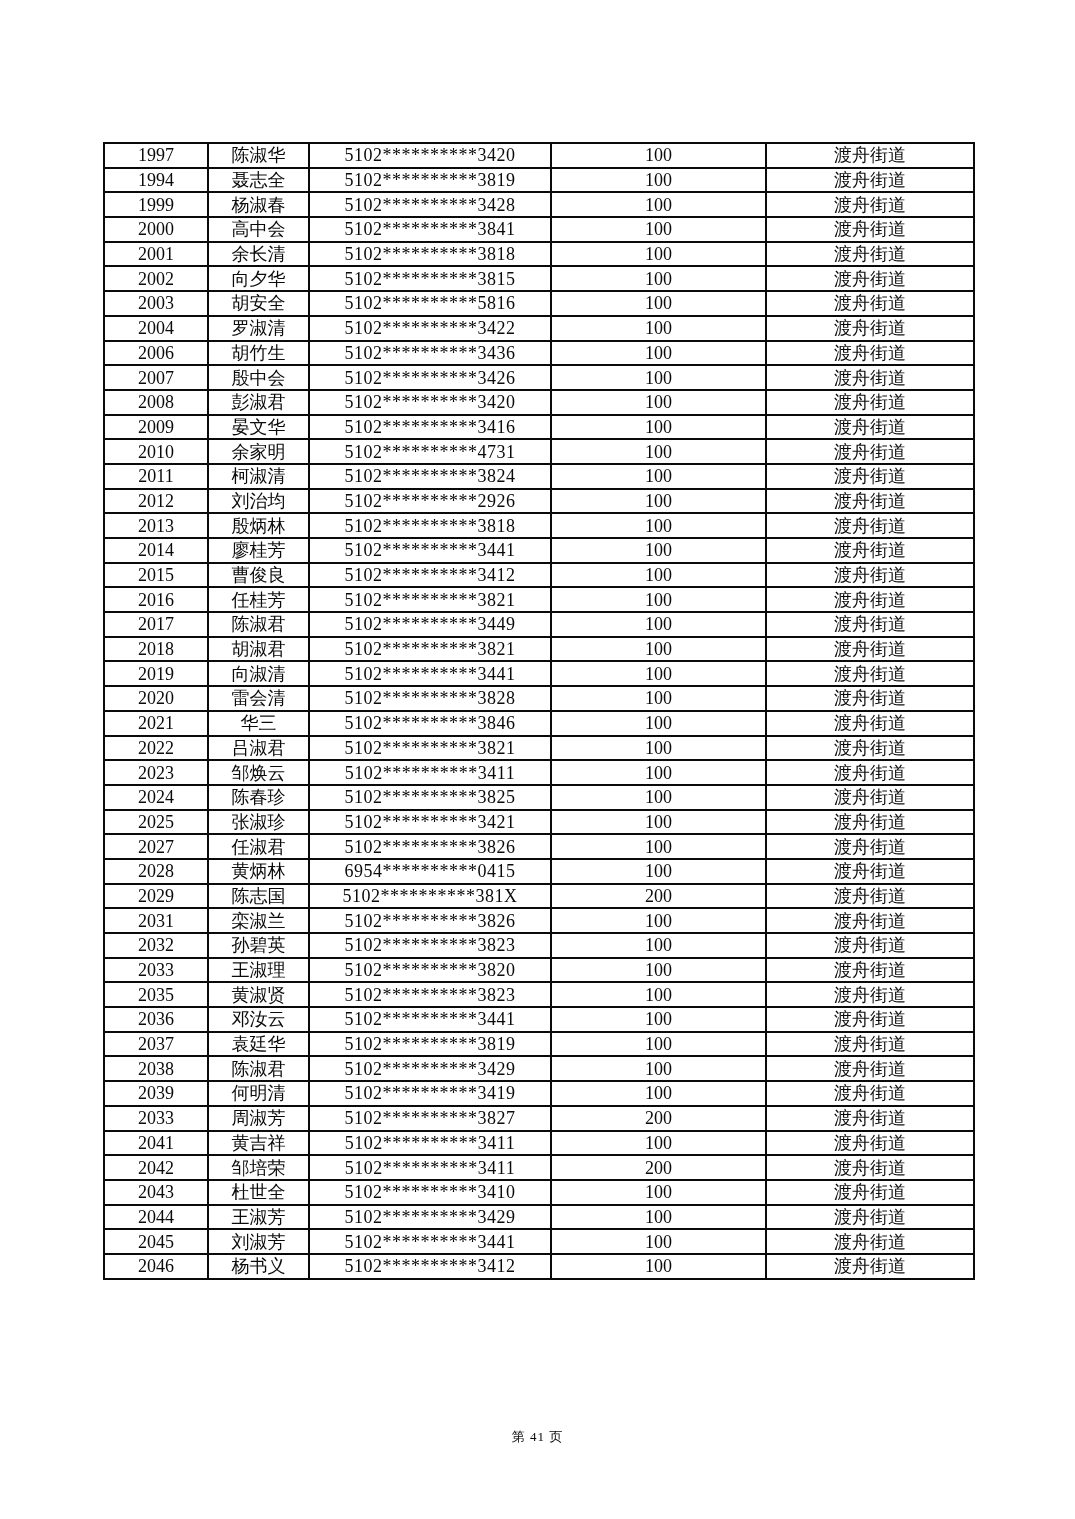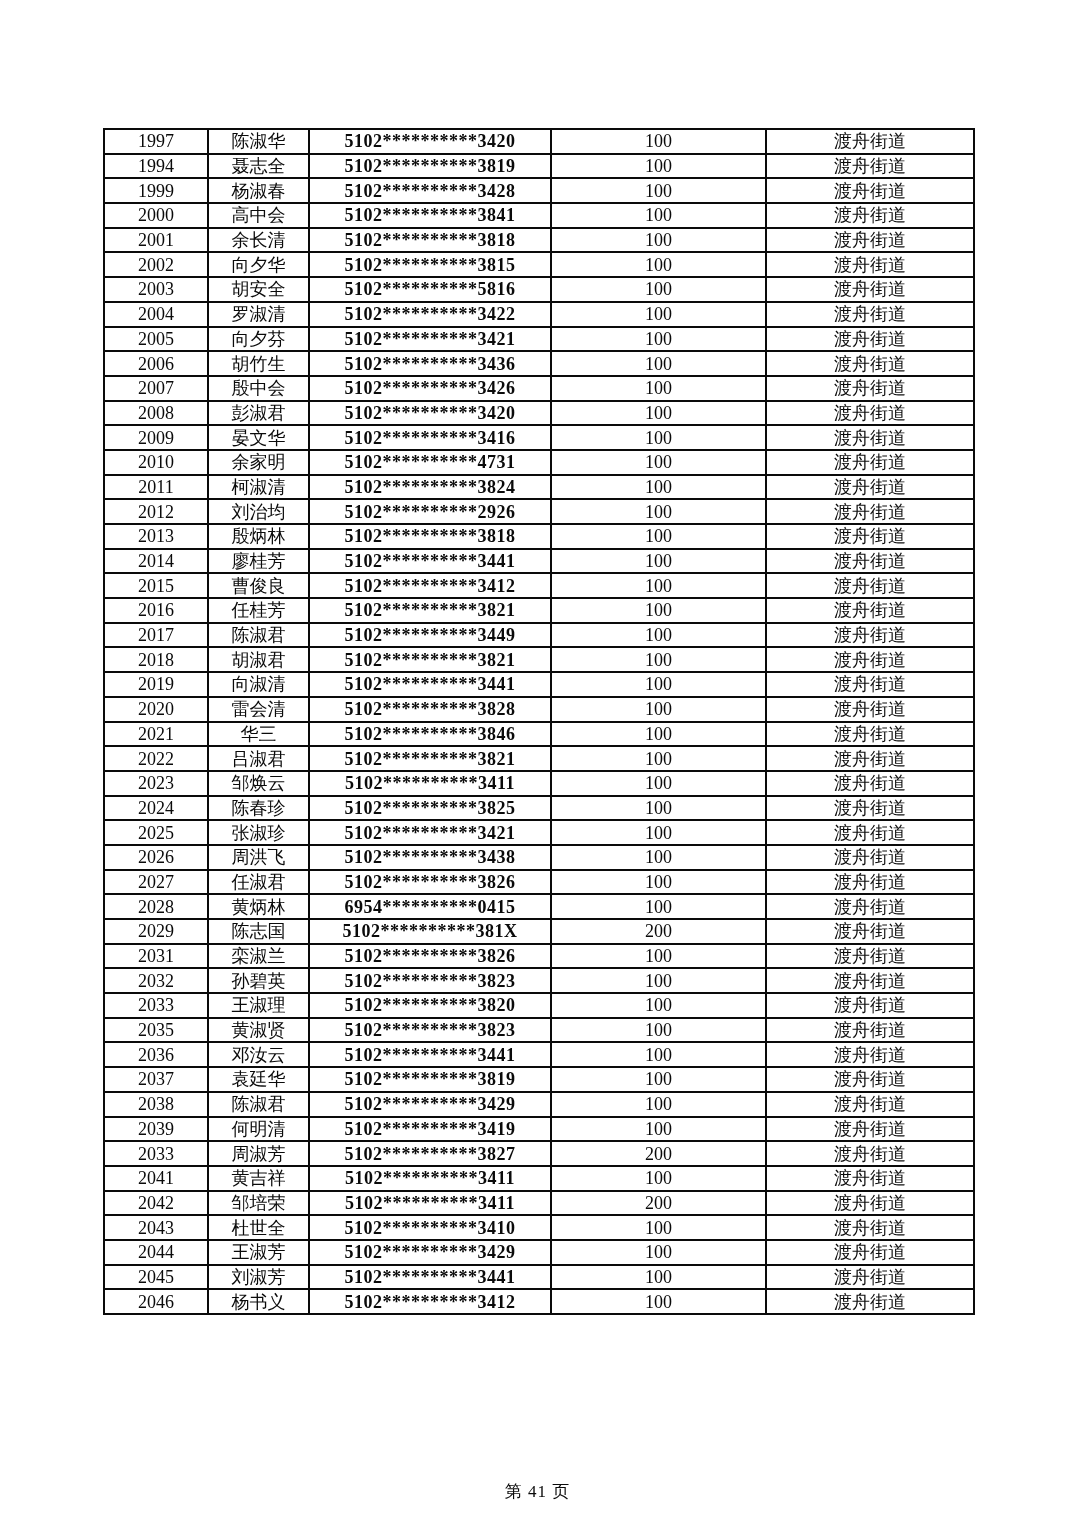--- a/index.html
+++ b/index.html
@@ -12,47 +12,46 @@
     width: 1075px;
     height: 1519px;
     background: #ffffff;
     font-family: "Liberation Serif", "DejaVu Serif", serif;
     color: #0a0a0a;
     overflow: hidden;
   }
   table.roster {
     position: absolute;
     left: 103px;
-    top: 128px;
+    top: 142px;
     width: 870px;
     border-collapse: collapse;
     table-layout: fixed;
   }
   table.roster td {
     border: 2px solid #0a0a0a;
     height: 22.7px;
     padding: 0;
     text-align: center;
     vertical-align: middle;
     font-size: 18px;
     line-height: 1;
     white-space: nowrap;
     overflow: hidden;
   }
   td.col-id {
     letter-spacing: 0.5px;
-    font-weight: bold;
   }
   .footer {
     position: absolute;
-    top: 1480px;
+    top: 1428px;
     left: 0;
     width: 100%;
     text-align: center;
-    font-size: 17px;
+    font-size: 13px;
     letter-spacing: 1px;
   }
 </style>
 </head>
 <body>
 
 <div class="page">
 
   <table class="roster">
     <colgroup>
@@ -113,27 +112,20 @@
           <td class="col-street">渡舟街道</td>
         </tr>
         <tr>
           <td class="col-no">2004</td>
           <td class="col-name">罗淑清</td>
           <td class="col-id">5102**********3422</td>
           <td class="col-amount">100</td>
           <td class="col-street">渡舟街道</td>
         </tr>
         <tr>
-          <td class="col-no">2005</td>
-          <td class="col-name">向夕芬</td>
-          <td class="col-id">5102**********3421</td>
-          <td class="col-amount">100</td>
-          <td class="col-street">渡舟街道</td>
-        </tr>
-        <tr>
           <td class="col-no">2006</td>
           <td class="col-name">胡竹生</td>
           <td class="col-id">5102**********3436</td>
           <td class="col-amount">100</td>
           <td class="col-street">渡舟街道</td>
         </tr>
         <tr>
           <td class="col-no">2007</td>
           <td class="col-name">殷中会</td>
           <td class="col-id">5102**********3426</td>
@@ -256,27 +248,20 @@
           <td class="col-no">2024</td>
           <td class="col-name">陈春珍</td>
           <td class="col-id">5102**********3825</td>
           <td class="col-amount">100</td>
           <td class="col-street">渡舟街道</td>
         </tr>
         <tr>
           <td class="col-no">2025</td>
           <td class="col-name">张淑珍</td>
           <td class="col-id">5102**********3421</td>
-          <td class="col-amount">100</td>
-          <td class="col-street">渡舟街道</td>
-        </tr>
-        <tr>
-          <td class="col-no">2026</td>
-          <td class="col-name">周洪飞</td>
-          <td class="col-id">5102**********3438</td>
           <td class="col-amount">100</td>
           <td class="col-street">渡舟街道</td>
         </tr>
         <tr>
           <td class="col-no">2027</td>
           <td class="col-name">任淑君</td>
           <td class="col-id">5102**********3826</td>
           <td class="col-amount">100</td>
           <td class="col-street">渡舟街道</td>
         </tr>

